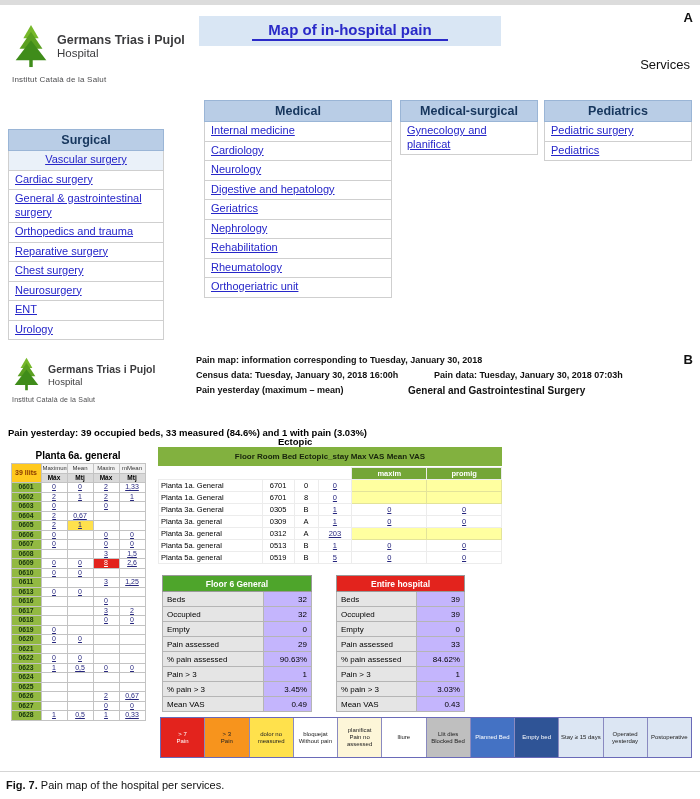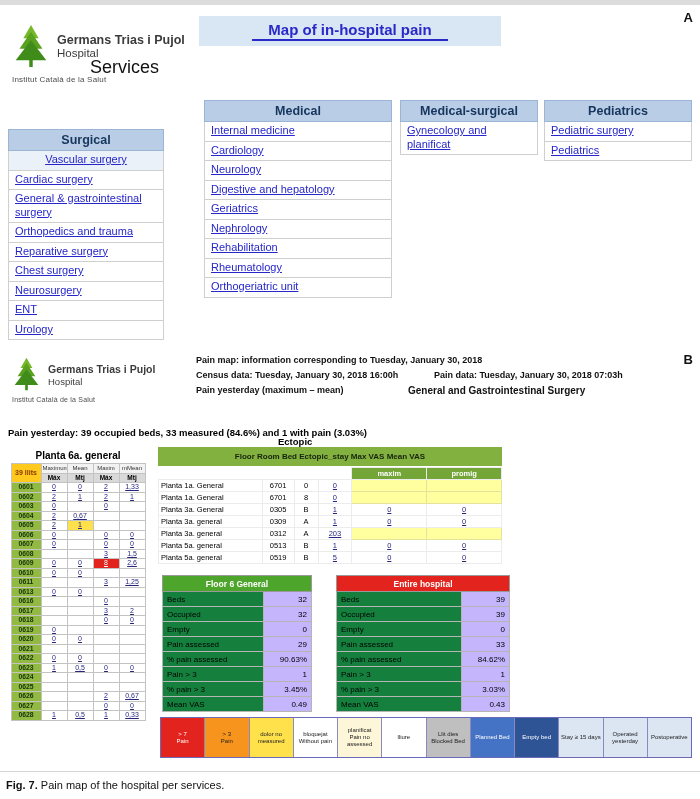--- a/index.html
+++ b/index.html
@@ -19,21 +19,21 @@
   .logo-b{position:absolute;left:12px;top:357px;}
   .logo-a svg{width:38px;height:44px;}
   .logo-b svg{width:29px;height:34px;}
   .logo-b .logo-line1{font-size:10.5px;}
   .logo-b .logo-line2{font-size:9.5px;}
   .logo-b .logo-line3{font-size:7px;margin-top:5px;}
 
   
   .title-banner{position:absolute;left:199px;top:16px;width:302px;background:#d9e6f4;text-align:center;padding:5px 0 7px;}
   .title-text{color:#2a2ac8;font-weight:bold;font-size:15px;border-bottom:2px solid #2a2ac8;padding:0 16px 1px;}
-  .services-heading{position:absolute;left:90px;top:57px;width:600px;text-align:left;font-size:18px;color:#111;}
+  .services-heading{position:absolute;left:90px;top:57px;width:600px;text-align:right;font-size:13px;color:#111;}
   .svc-col{position:absolute;top:100px;}
   .svc-header{background:#b9cde6;border:1px solid #9ab5d6;color:#17365d;font-weight:bold;font-size:12.5px;text-align:center;padding:3px 0;}
   .svc-item{border:1px solid #cfcfcf;border-top:none;background:#fff;padding:2px 6px 3px;font-size:11px;color:#2626c9;text-decoration:underline;line-height:13.5px;cursor:pointer;}
   .svc-item.featured{text-align:center;background:#eaf1f9;}
 
   
   .b-head{position:absolute;left:196px;top:355px;width:500px;font-size:9px;font-weight:bold;color:#111;}
   .b-line{margin-bottom:4px;line-height:11px;display:flex;}
   .census{width:238px;}
   .pyest{width:212px;}
@@ -63,24 +63,24 @@
   .ecto td{font-size:7.5px;padding:1px 2px;height:10px;border:1px solid #ececec;}
   td.eblank{border:none;background:transparent;}
   td.ecto-subhead{background:#74a637;color:#fff;font-weight:bold;text-align:center;font-size:7.5px;}
   td.efloor{text-align:left;}
   td.eroom,td.ebed,td.estay,td.evas{text-align:center;}
   td.cell-yellow{background:#ffffa0;border:1px solid #e3e39a;}
 
   
   .sum{position:absolute;top:575px;border-collapse:collapse;}
   #floor6{left:162px;width:150px;}
-  #hospital{left:336px;width:174px;}
+  #hospital{left:336px;width:129px;}
   .sum th{color:#fff;font-size:8.5px;padding:2.5px 0;text-align:center;border:1px solid #999;font-weight:bold;}
   .sum td{border:1px solid #b5b5b5;font-size:8px;padding:2.5px 4px;height:13px;}
-  .sum td.metric-label{background:#15803d;}
+  .sum td.metric-label{background:#e5e5e5;}
   .sum td.metric-value{background:#c4b5fd;text-align:right;width:48px;}
 
   
   .legend{position:absolute;left:160px;top:717px;width:532px;height:41px;background:#dce6f3;border:1.5px solid #6a6ab8;display:flex;}
   .legend-item{flex:1 1 0;border-right:1px solid #8a8ac0;display:flex;flex-direction:column;justify-content:center;align-items:center;text-align:center;font-size:6px;line-height:7px;padding:1px;overflow:hidden;}
   .legend-item:last-child{border-right:none;}
 
   
   .fig-divider{position:absolute;left:0;top:771px;width:700px;border-top:1px solid #d5d5d5;}
   .caption{position:absolute;left:6px;top:779px;font-size:11px;color:#111;}

